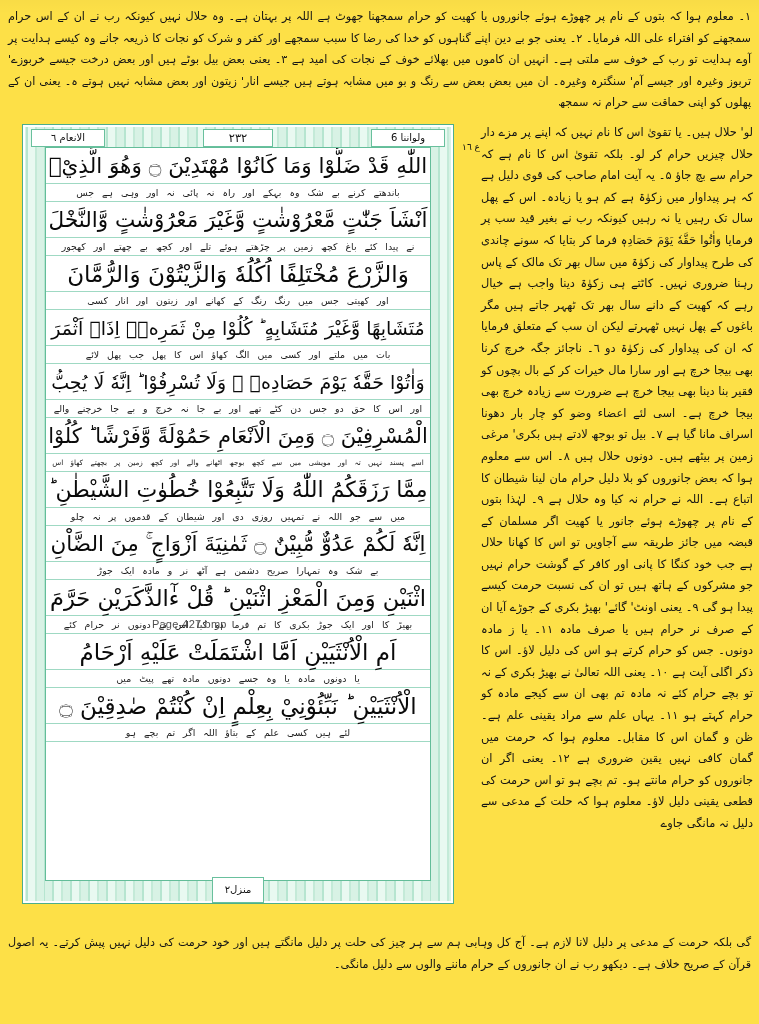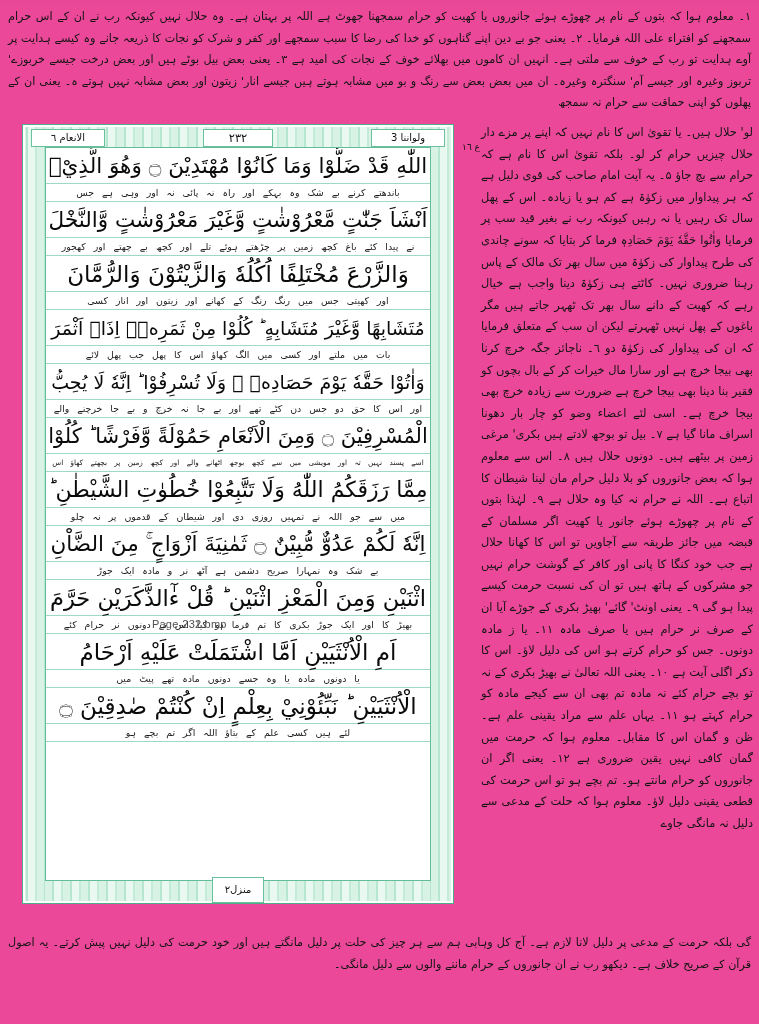--- a/index.html
+++ b/index.html
@@ -6,21 +6,21 @@
   html,body{margin:0;padding:0;}
   body{
     width:759px;height:1024px;
     background:#ffffff;
     font-family:"DejaVu Sans","Liberation Sans",sans-serif;
     overflow:hidden;
     position:relative;
   }
   .page{
     position:absolute;inset:0;
-    background:#ec4899;
+    background:#fde047;
   }
   
   .top-commentary{
     position:absolute;left:8px;top:6px;width:743px;
     direction:rtl;text-align:justify;
     color:#141414;
     font-size:11.2px;line-height:21.5px;
     font-family:"DejaVu Sans",sans-serif;
     letter-spacing:0px;
   }
@@ -175,21 +175,21 @@
     </div>
 
     <div class="ruku-mark">ع ١٦</div>
 
     <div class="quran-frame">
       <div class="frame-border"></div>
 
       <div class="frame-header">
         <div class="hdr-box">الانعام ٦</div>
         <div class="hdr-box page-no">٢٣٢</div>
-        <div class="hdr-box">ولواننا 3</div>
+        <div class="hdr-box">ولواننا 6</div>
       </div>
 
       <div class="frame-inner">
         <div id="verse-list">
             <div class="verse-block">
               <div class="ayah-row" style="font-size: 21.5px;">اللّٰهِ قَدْ ضَلُّوْا وَمَا كَانُوْا مُهْتَدِيْنَ ۝ وَهُوَ الَّذِيْۤ</div>
               <div class="trans-row">باندھتے کرنے بے شک وہ بہکے اور راہ نہ پائی نہ اور وہی ہے جس</div>
             </div>
             <div class="verse-block">
               <div class="ayah-row" style="font-size: 21.5px;">اَنْشَاَ جَنّٰتٍ مَّعْرُوْشٰتٍ وَّغَيْرَ مَعْرُوْشٰتٍ وَّالنَّخْلَ</div>
@@ -232,21 +232,21 @@
               <div class="trans-row">لئے ہیں کسی علم کے بتاؤ اللہ اگر تم بچے ہو</div>
             </div>
           </div>
       </div>
 
       <div class="frame-footer">
         <div class="ftr-box">منزل٢</div>
       </div>
     </div>
 
-    <div class="watermark">Page-232.bmp</div>
+    <div class="watermark">Page-427.bmp</div>
   </div>
 
   <div class="bottom-commentary">
     <p>گی بلکہ حرمت کے مدعی پر دلیل لانا لازم ہے۔ آج کل وہابی ہم سے ہر چیز کی حلت پر دلیل مانگتے ہیں اور خود حرمت کی دلیل نہیں پیش کرتے۔ یہ اصول قرآن کے صریح خلاف ہے۔ دیکھو رب نے ان جانوروں کے حرام ماننے والوں سے دلیل مانگی۔</p>
   </div>
 
   <div class="scan-edge"></div>
 </div>
 
 </body></html>

